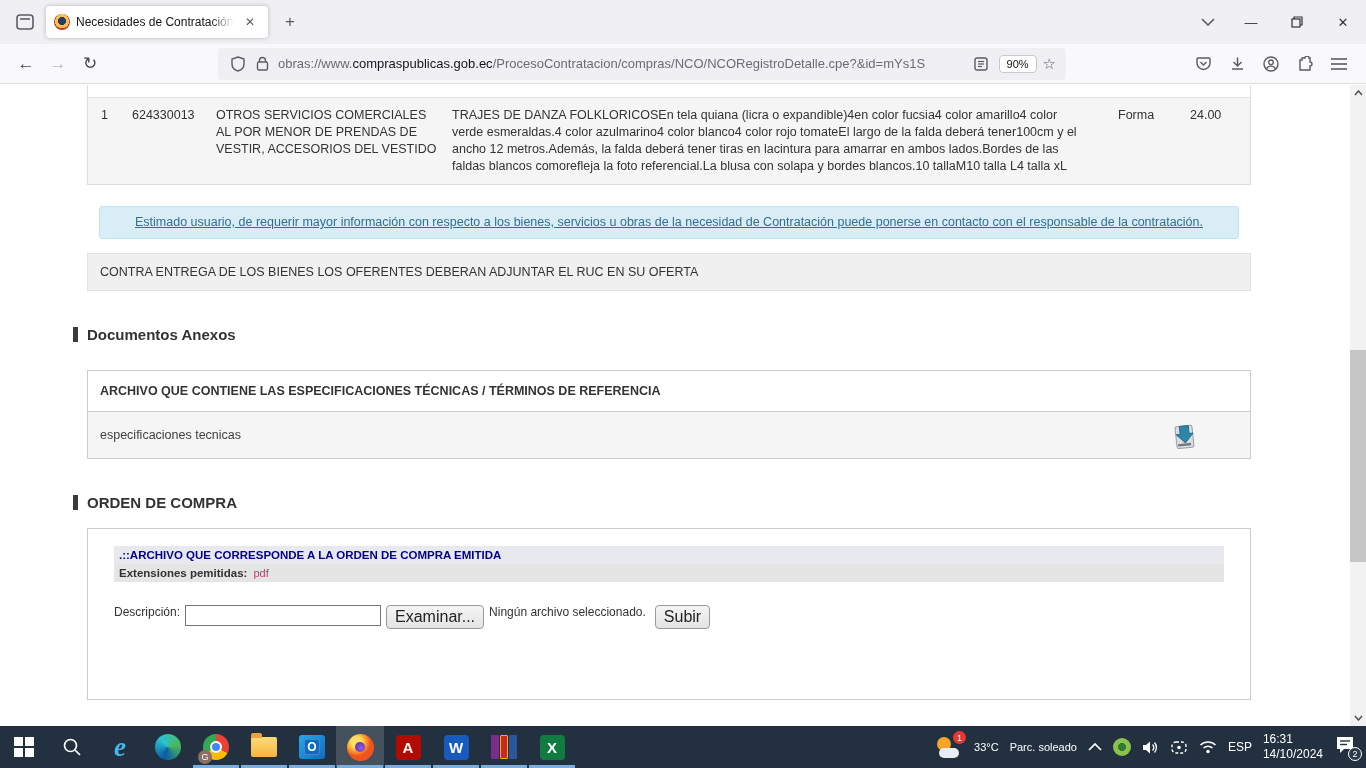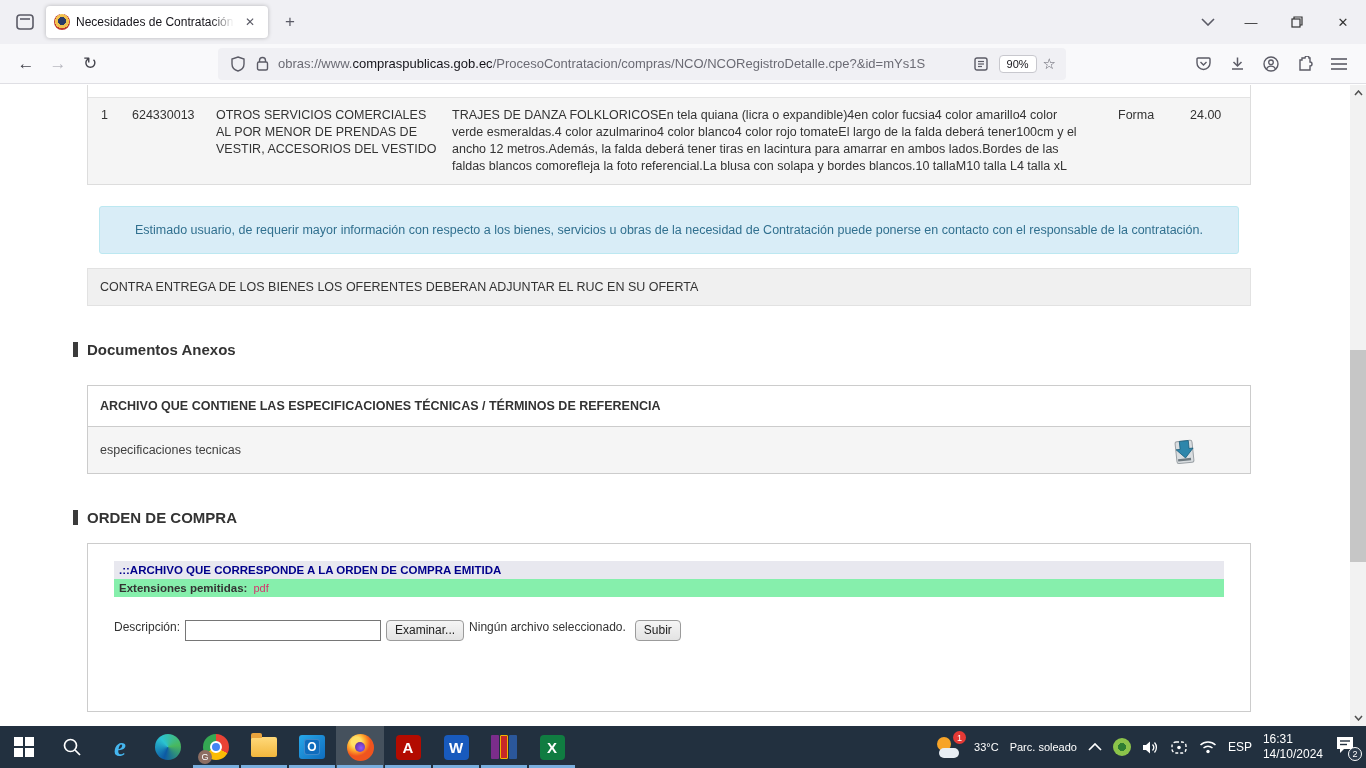--- a/index.html
+++ b/index.html
@@ -40,42 +40,42 @@
   .partial-row { height:13px; background:#fff; border-bottom:1px solid #e3e3e3; }
   .items-row { display:flex; background:#f5f5f5; font-size:12.5px; color:#333; }
   .items-row > div { padding:9px 6px; line-height:1.35; }
   .c-num { width:38px; padding-left:13px !important; }
   .c-code { width:84px; }
   .c-cat { width:236px; }
   .c-desc { flex:1; padding-right:26px !important; }
   .c-unit { width:72px; }
   .c-qty { width:66px; }
 
-  .info-banner { margin:21px 0 0 12px; width:1140px; height:48px; background:#d9edf7; border:1px solid #bce8f1; border-radius:3px; display:flex; align-items:center; justify-content:center; color:#31708f; font-size:12.5px; }
+  .info-banner { margin:21px 0 0 12px; width:1140px; height:33px; background:#d9edf7; border:1px solid #bce8f1; border-radius:3px; display:flex; align-items:center; justify-content:center; color:#31708f; font-size:12.5px;text-decoration:underline; }
 
   .section-head { display:flex; align-items:center; margin-top:35px; }
   .section-bar { width:5px; height:15px; background:#3b3b3b; margin:0 9px 0 -14px; }
   .section-title { font-size:15px; font-weight:bold; color:#333; }
 
   .pay-box { margin-top:14px; height:38px; background:#f0f0f0; border:1px solid #e2e2e2; display:flex; align-items:center; padding-left:12px; font-size:12.5px; color:#333; }
 
   .docs-box { margin-top:27px; border:1px solid #ccc; }
   .docs-title { padding:13px 12px; font-size:12.5px; font-weight:bold; color:#333; border-bottom:1px solid #ccc; }
   .docs-head { display:flex; justify-content:space-between; background:#ececec; border-bottom:1px solid #ddd; padding:12px; font-size:12.5px; font-weight:bold; color:#333; }
   .docs-row { display:flex; justify-content:space-between; align-items:center; background:#f5f5f5; padding:8px 12px; font-size:12.5px; color:#404040; }
   .dl-cell { width:107px; display:flex; justify-content:center; }
 
   .orden-box { margin-top:17px; border:1px solid #ccc; padding:17px 26px 70px; }
   .navy-band { background:#e8e8ef; padding:3px 5px; font-size:11.5px; font-weight:bold; color:#00008b; }
-  .yellow-band { background:#86efac; padding:3px 5px; font-size:11.5px; font-weight:bold; color:#333; }
+  .yellow-band { background:#e5e5e5; padding:3px 5px; font-size:11.5px; font-weight:bold; color:#333; }
   .ext-val { color:#d6336c; font-weight:normal; font-size:11px; margin-left:6px; }
   .upload-row { margin-top:23px; display:flex; font-size:12px; color:#333; }
   .upload-row label { margin-right:5px; }
   .desc-input { width:196px; height:21px; border:1px solid #767676; font-size:12px; padding:0 4px; }
-  .btn { background:linear-gradient(#f5f5f5,#e3e3e3); border:1px solid #9b9b9b; border-radius:4px; font-size:12px; color:#222; padding:2px 8px; margin:0 5px; font-family:"Liberation Sans",sans-serif; }
+  .btn { background:linear-gradient(#f5f5f5,#e3e3e3); border:1px solid #9b9b9b; border-radius:4px; font-size:16px; color:#222; padding:2px 8px; margin:0 5px; font-family:"Liberation Sans",sans-serif; }
   .nofile { margin-right:4px; }
 
   
   .scrollbar { position:absolute; top:85px; right:0; bottom:42px; width:16px; background:#f2f2f2; }
   .sb-arrow { position:absolute; left:0; width:16px; height:16px; display:flex; align-items:center; justify-content:center; }
   .sb-thumb { position:absolute; top:265px; left:0; width:16px; height:212px; background:#c6c6c6; }
 
   
   .taskbar { position:absolute; left:0; bottom:0; width:1366px; height:42px; background:#22303f; display:flex; align-items:stretch; color:#fff; }
   .tb-cell { position:relative; width:48px; display:flex; align-items:center; justify-content:center; }

